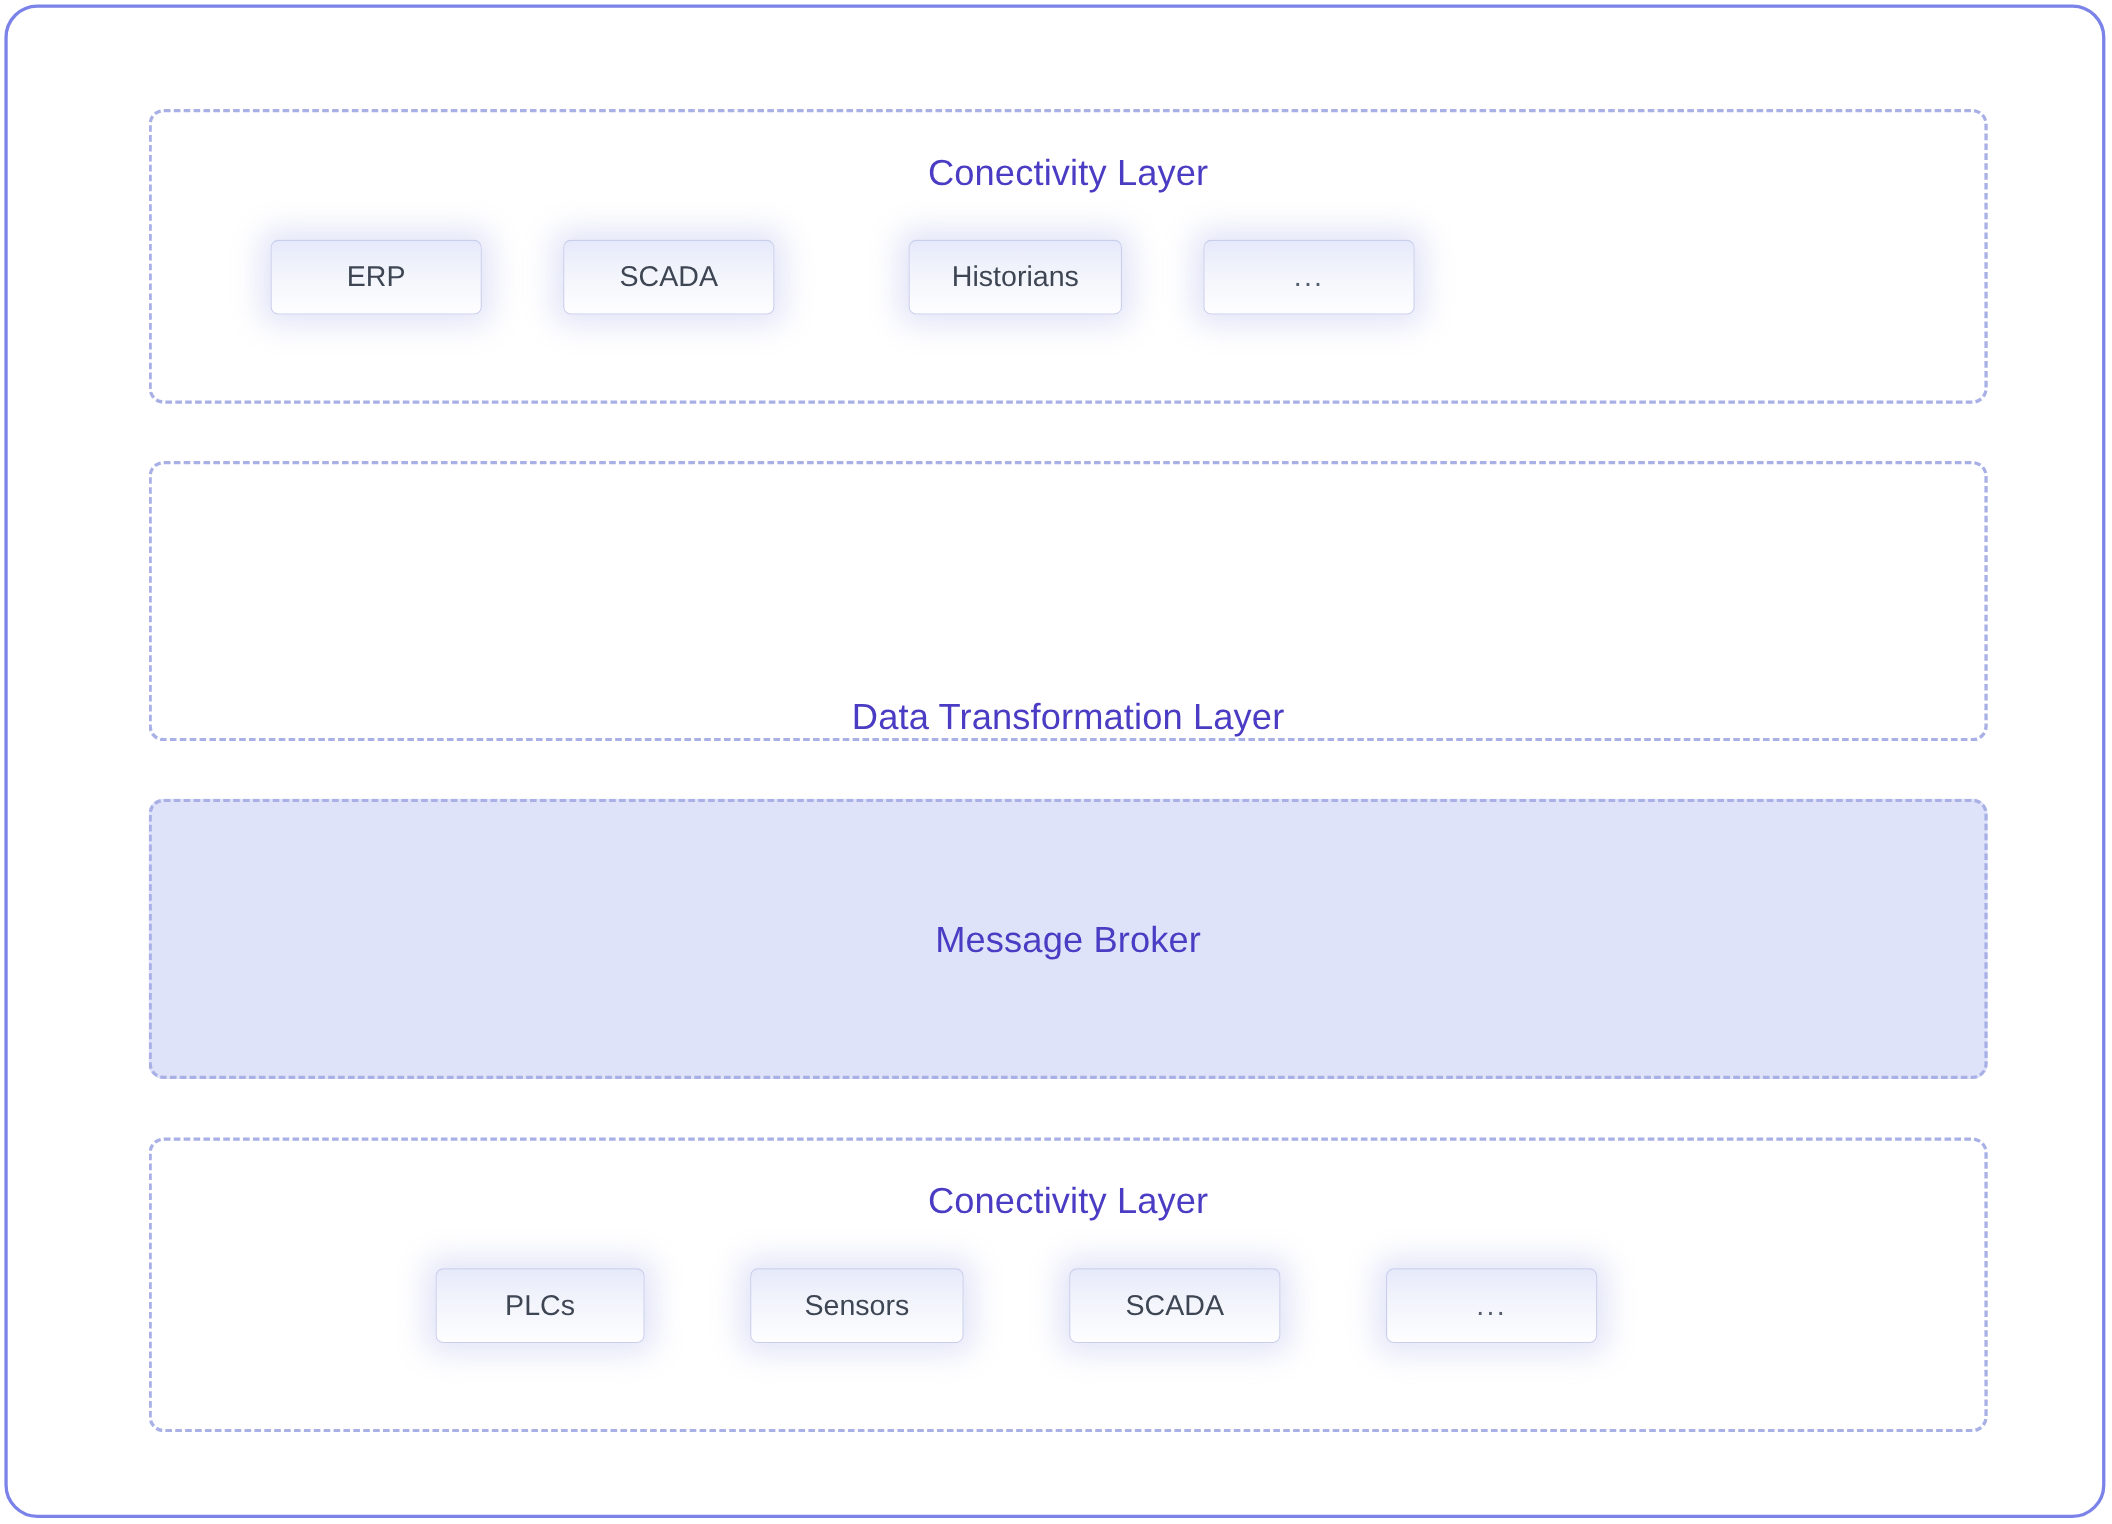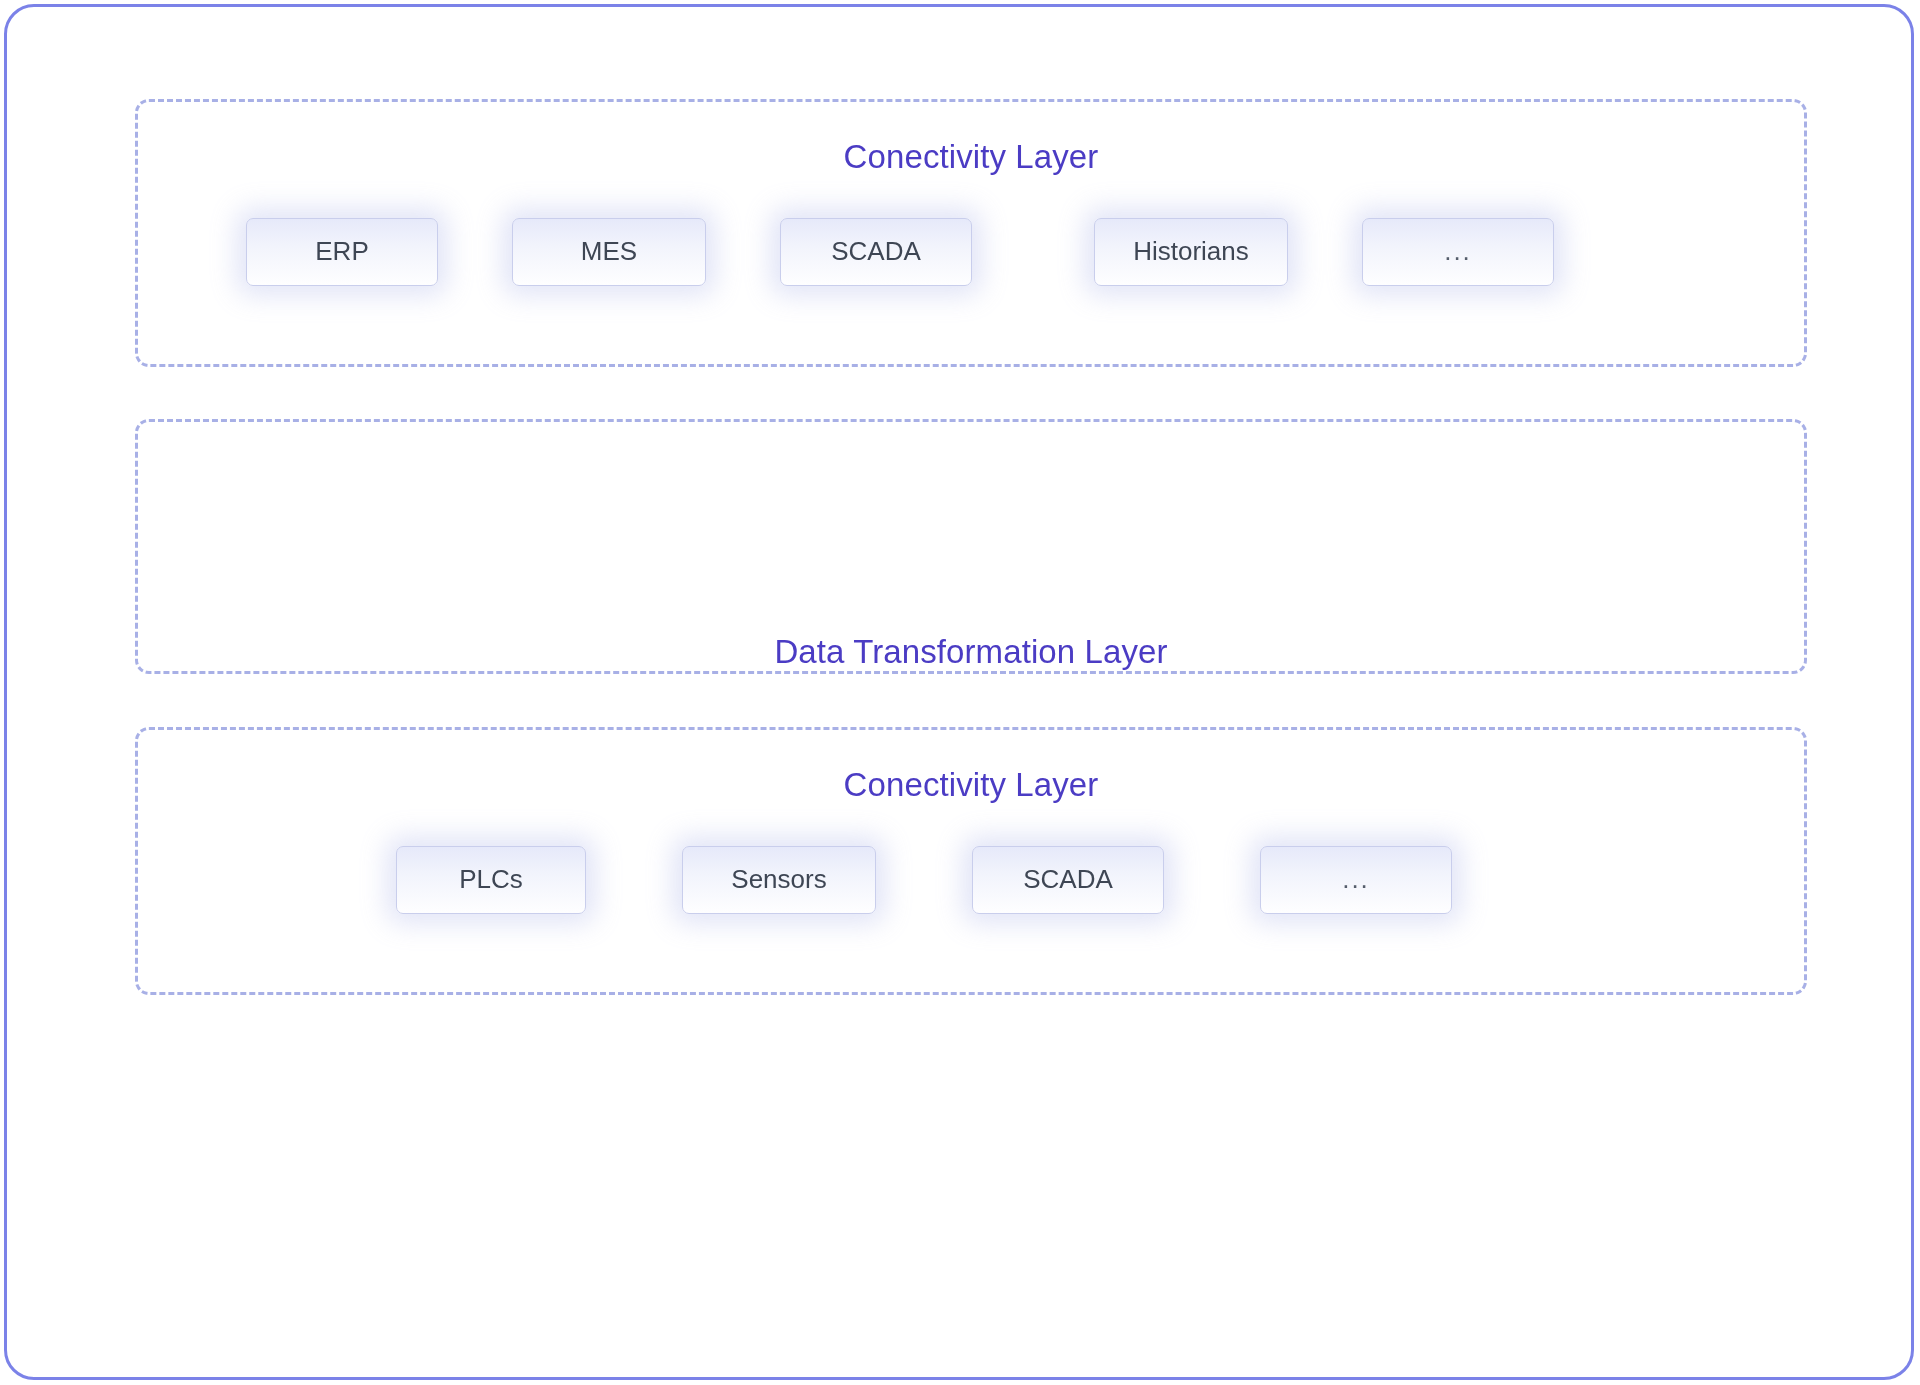--- a/index.html
+++ b/index.html
@@ -146,31 +146,33 @@
 
 <div id="diagram-root">
   <div class="outer-frame">
 
     <div class="layers-stack">
 
       <div class="layer-panel connectivity-top">
         <div class="layer-title">Conectivity Layer</div>
         <div class="chip-row top-row">
           <div class="chip w-erp">ERP</div>
-          <div class="chip w-mes">MES</div>
           <div class="chip w-scada">SCADA</div>
           <div class="chip w-histor">Historians</div>
           <div class="chip w-dots dots-chip">...</div>
         </div>
       </div>
 
       <div class="layer-panel transform">
         <div class="layer-title">Data Transformation Layer</div>
       </div>
 
+      <div class="layer-panel broker">
+        <div class="layer-title broker-title">Message Broker</div>
+      </div>
 
       <div class="layer-panel connectivity-bottom">
         <div class="layer-title">Conectivity Layer</div>
         <div class="chip-row bottom-row">
           <div class="chip w-plcs">PLCs</div>
           <div class="chip w-sensors">Sensors</div>
           <div class="chip w-scada2">SCADA</div>
           <div class="chip w-dots2 dots-chip">...</div>
         </div>
       </div>

